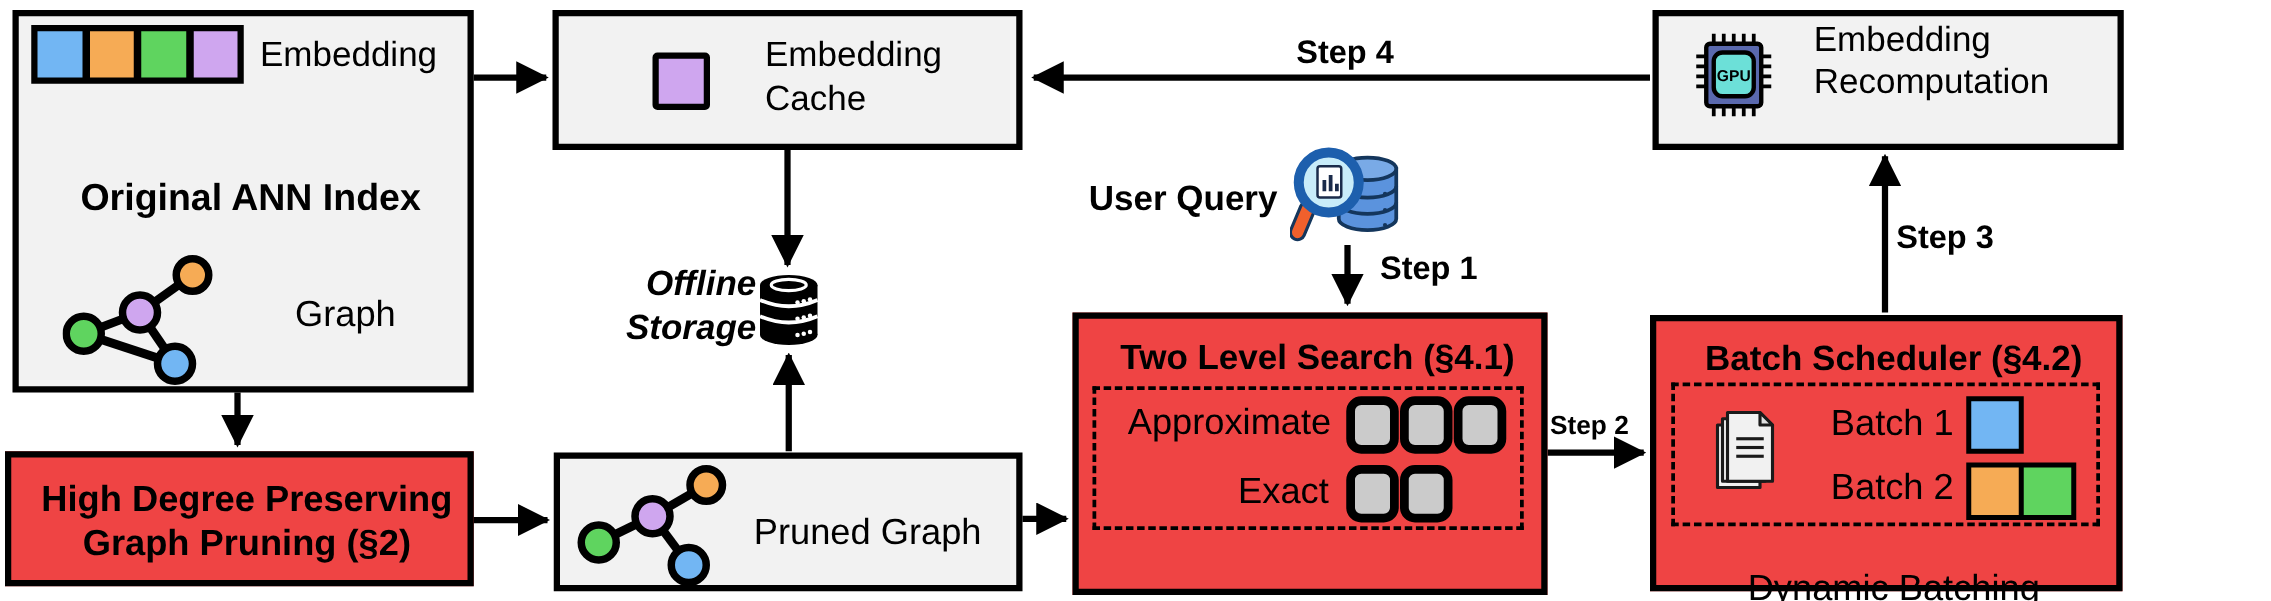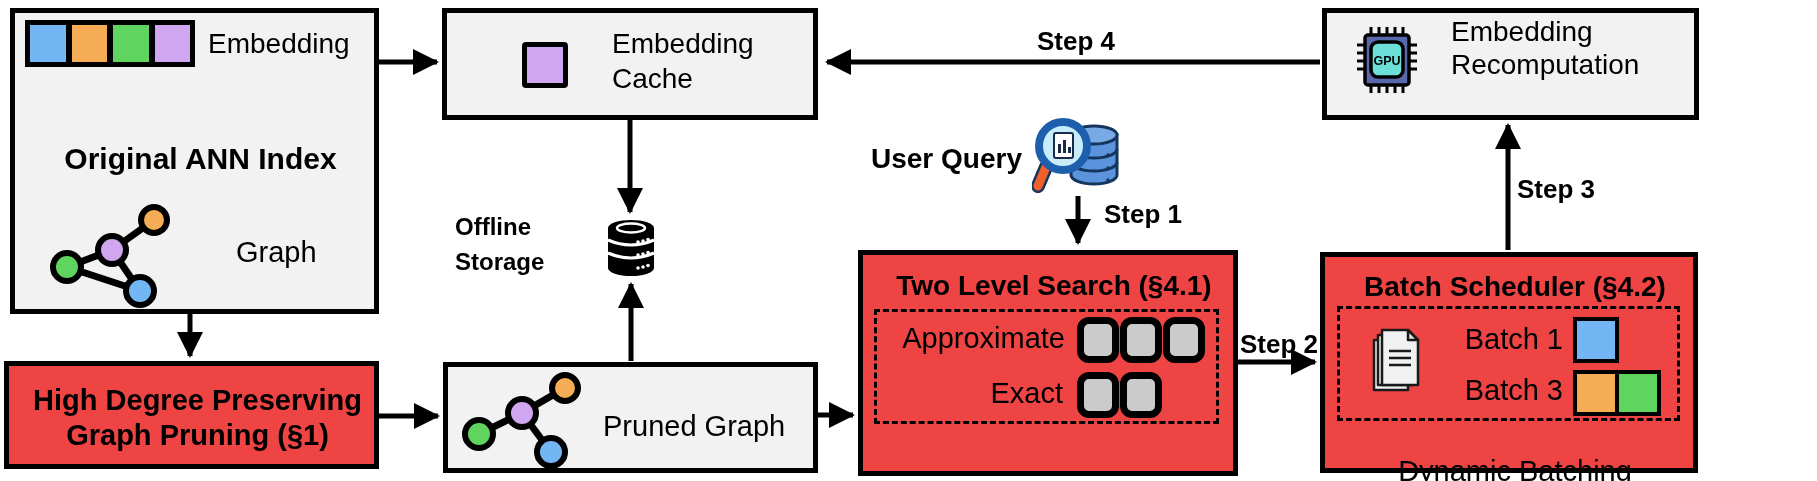--- a/index.html
+++ b/index.html
@@ -40,21 +40,21 @@
       <path d="M190,312 L190,356" marker-end="url(#ah)"></path>
       <path d="M378,416 L438,416" marker-end="url(#ah)"></path>
       <path d="M817,415 L853,415" marker-end="url(#ah)"></path>
       <path d="M1078,196 L1078,243" marker-end="url(#ah)"></path>
       <path d="M1238,362 L1315,362" marker-end="url(#ah)"></path>
       <path d="M1508,250 L1508,125" marker-end="url(#ah)"></path>
     </g>
   </svg>
 
   <div class="lbl bold" style="left:1104px;top:199px;font-size:26px;">Step 1</div>
-  <div class="lbl bold" style="left:1240px;top:329px;font-size:26px;">Step 2</div>
+  <div class="lbl bold" style="left:1240px;top:329px;font-size:21px;">Step 2</div>
   <div class="lbl bold" style="left:1517px;top:174px;font-size:26px;">Step 3</div>
   <div class="lbl bold" style="left:1037px;top:26px;font-size:26px;">Step 4</div>
 
   <div class="box" style="left:10px;top:8px;width:369px;height:306px;">
     <div class="embstrip" style="left:10px;top:7px;width:170px;height:47px;">
       <div class="cell" style="background:#72b6f3;"></div>
       <div class="cell" style="background:#f6ab55;"></div>
       <div class="cell" style="background:#5fd45f;"></div>
       <div class="cell" style="background:#cfa6ef;"></div>
     </div>
@@ -75,21 +75,21 @@
       </g>
     </svg>
     <div class="lbl" style="left:221px;top:222px;font-size:29px;">Graph</div>
   </div>
 
   <div class="box" style="left:442px;top:8px;width:376px;height:112px;">
     <div class="cachesq" style="left:75px;top:29px;width:46px;height:46px;background:#cfa6ef;"></div>
     <div class="lbl" style="left:165px;top:13px;width:185px;font-size:28px;line-height:35px;white-space:normal;">Embedding Cache</div>
   </div>
 
-  <div class="lbl bold" style="left:455px;top:209px;width:150px;text-align:left;font-size:24px;line-height:35px;white-space:normal;">Offline Storage</div>
+  <div class="lbl bold" style="left:455px;top:209px;width:150px;text-align:right;font-size:28px;line-height:35px;white-space:normal;font-style:italic;">Offline Storage</div>
   <svg style="position:absolute;left:605px;top:218px;" width="52" height="60" viewBox="0 0 52 60">
     <ellipse cx="26" cy="10" rx="23" ry="8" fill="#000"></ellipse>
     <rect x="3" y="10" width="46" height="40" fill="#000"></rect>
     <ellipse cx="26" cy="50" rx="23" ry="8" fill="#000"></ellipse>
     <ellipse cx="26" cy="10" rx="14" ry="4.5" fill="none" stroke="#fff" stroke-width="2.5"></ellipse>
     <path d="M3,22 Q26,32 49,22" stroke="#fff" stroke-width="3" fill="none"></path>
     <path d="M3,35 Q26,45 49,35" stroke="#fff" stroke-width="3" fill="none"></path>
     <g fill="#fff">
       <circle cx="33" cy="24" r="1.8"></circle>
         <circle cx="38" cy="23" r="1.8"></circle>
@@ -154,21 +154,21 @@
       <g stroke="#1a1a1a" stroke-width="2.5">
         <line x1="21" y1="23" x2="43" y2="23"></line>
         <line x1="21" y1="30" x2="43" y2="30"></line>
         <line x1="21" y1="37" x2="43" y2="37"></line>
       </g>
     </svg>
     <div class="lbl" style="right:130px;top:65px;font-size:29px;">Batch 1</div>
     <div class="chip" style="left:248px;top:60px;">
       <div class="cell" style="background:#72b6f3;"></div>
     </div>
-    <div class="lbl" style="right:130px;top:116px;font-size:29px;">Batch 3</div>
+    <div class="lbl" style="right:130px;top:116px;font-size:29px;">Batch 2</div>
     <div class="chip" style="left:248px;top:113px;">
       <div class="cell" style="background:#f6ab55;"></div>
       <div class="cell" style="background:#5fd45f;"></div>
     </div>
     <div class="lbl centered" style="top:173px;font-size:29px;margin-top:24px;">Dynamic Batching</div>
   </div>
 
   <div class="box" style="left:1322px;top:8px;width:377px;height:112px;">
     <svg style="position:absolute;left:28px;top:12px;" width="64" height="70" viewBox="0 0 64 70">
       <g stroke="#000" stroke-width="3">
@@ -196,21 +196,21 @@
       <text x="32" y="39.5" text-anchor="middle" font-size="12.5" font-weight="bold" fill="#000" font-family="Liberation Sans, sans-serif">GPU</text>
     </svg>
     <div class="lbl" style="left:124px;top:2px;font-size:28px;line-height:33px;">
       <div>Embedding</div>
       <div>Recomputation</div>
     </div>
   </div>
 
   <div class="box dark" style="left:4px;top:361px;width:375px;height:108px;">
     <div class="lbl bold centered" style="top:17px;font-size:29px;">High Degree Preserving</div>
-    <div class="lbl bold centered" style="top:52px;font-size:29px;">Graph Pruning (§1)</div>
+    <div class="lbl bold centered" style="top:52px;font-size:29px;">Graph Pruning (§2)</div>
   </div>
 
   <div class="box" style="left:443px;top:362px;width:375px;height:111px;">
     <svg style="position:absolute;left:12px;top:1px;" width="130" height="103" viewBox="0 0 130 103">
       <g stroke="#000" stroke-width="7">
         <line x1="19" y1="66" x2="62" y2="45"></line>
         <line x1="62" y1="45" x2="105" y2="20"></line>
         <line x1="62" y1="45" x2="91" y2="84"></line>
       </g>
       <g stroke="#000" stroke-width="6">

